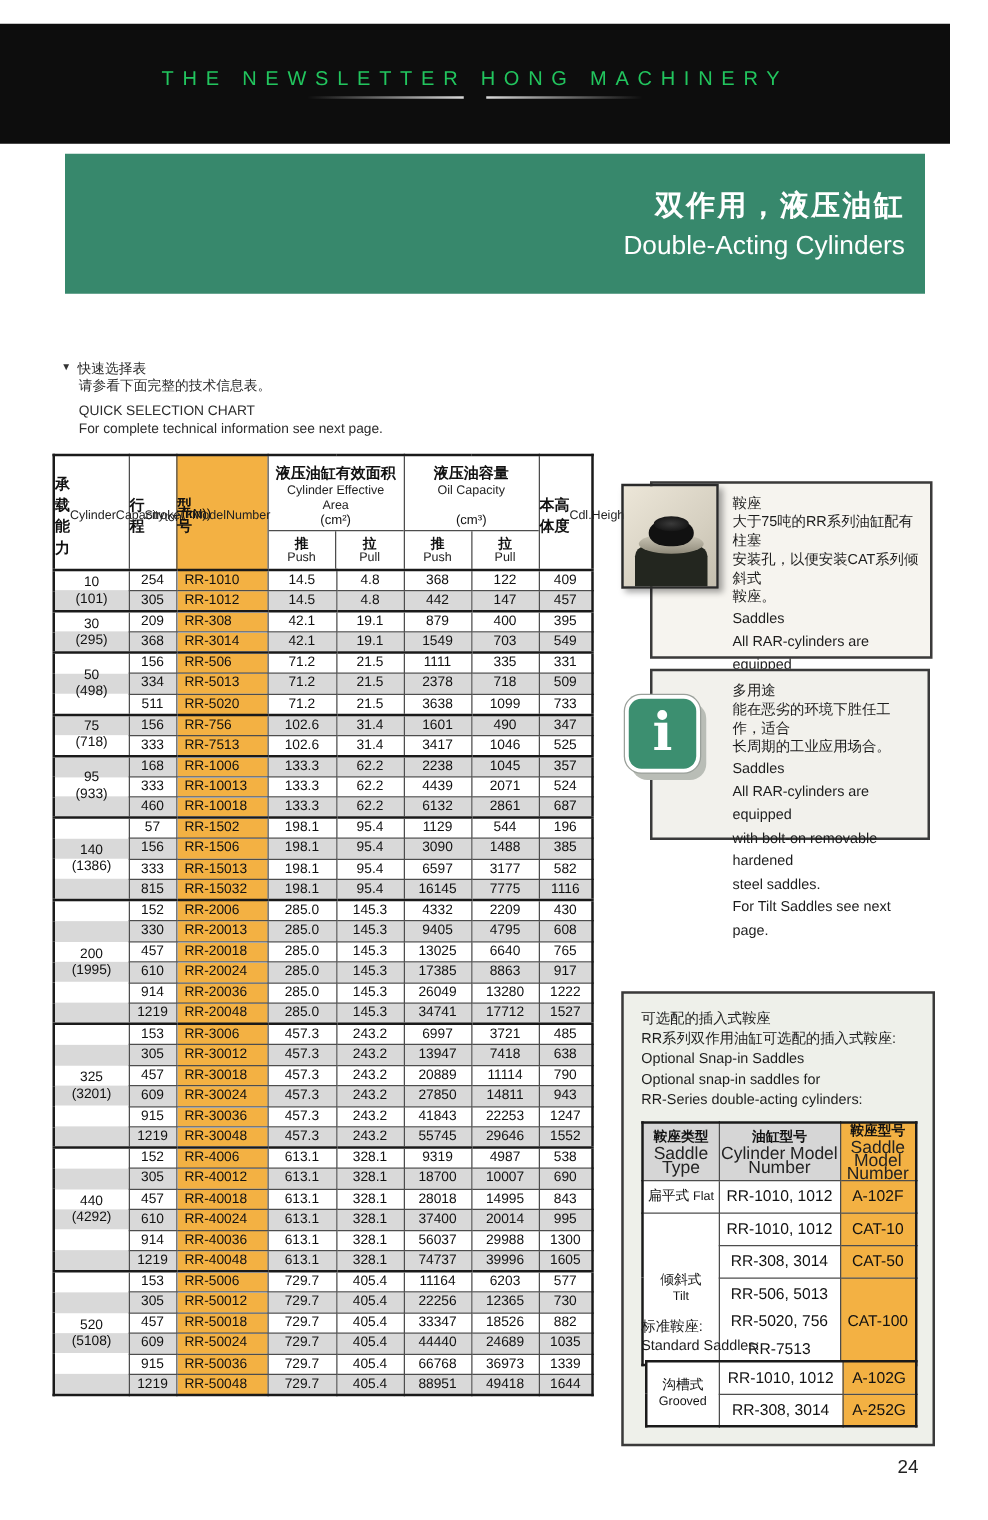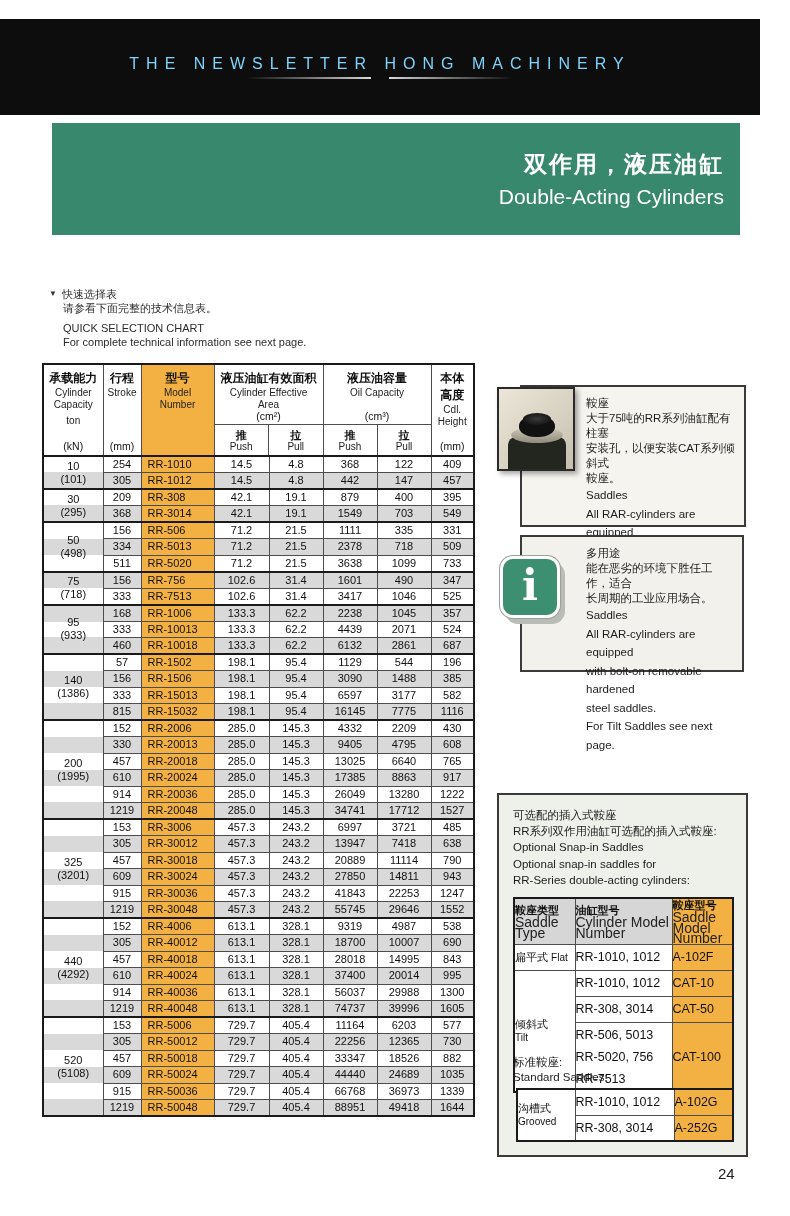--- a/index.html
+++ b/index.html
@@ -1,21 +1,21 @@
 <!DOCTYPE html>
 <html><head>
 <meta charset="utf-8">
 <style>
   * { margin:0; padding:0; box-sizing:border-box; }
   html,body { width:790px; height:1216px; background:#ffffff; font-family:"Liberation Sans","DejaVu Sans",sans-serif; position:relative; overflow:hidden; }
 
   
   .band { position:absolute; left:0; top:19px; width:760px; height:96px; background:#0d0d0d; color:#fff;
           display:flex; flex-direction:column; align-items:center; justify-content:center; gap:4px; }
-  .band .kicker { font-size:16px; letter-spacing:7px; color:#7dd3fc; font-weight:400; }
+  .band .kicker { font-size:16px; letter-spacing:7px; color:#22c55e; font-weight:400; }
   .band .titlerow { display:flex; align-items:center; gap:18px; }
   .band .titlerow .line { width:125px; height:2px; }
   .band .titlerow .line.l { background:linear-gradient(to left,#d8d8d8,rgba(216,216,216,0)); }
   .band .titlerow .line.r { background:linear-gradient(to right,#d8d8d8,rgba(216,216,216,0)); }
   .band .title { font-size:36px; letter-spacing:8px; font-weight:400; }
 
   
   .banner { position:absolute; left:52px; top:123px; width:688px; height:112px; background:#37886c; color:#fff;
             display:flex; flex-direction:column; justify-content:center; align-items:flex-end; padding-right:16px; gap:5px; }
   .banner .zh { font-size:23px; font-weight:bold; letter-spacing:2px; }
@@ -25,21 +25,21 @@
   .intro { position:absolute; left:49px; top:287px; color:#2c2c2c; font-size:11px; line-height:14px; }
   .intro .mk { font-size:8px; margin-right:5px; vertical-align:2px; color:#333; }
   .intro .ind { padding-left:14px; }
   .intro .gap { height:6px; }
 
   
   table { border-collapse:collapse; }
   .main-table { position:absolute; left:42px; top:363px; width:431px; table-layout:fixed; border:2px solid #1a1a1a; background:#fff; }
   .main-table th, .main-table td { border:1px solid #4d4d4d; padding:0; text-align:center; }
   .main-table thead th { border-bottom:2px solid #1a1a1a; vertical-align:top; font-weight:normal; }
-  .hwrap { display:flex; flex-direction:column; align-items:center; height:90px; padding-top:5px; }
+  .hwrap { display:flex; flex-direction:row; align-items:center; height:90px; padding-top:5px; }
   .hwrap .zh { font-size:12px; font-weight:bold; color:#111; }
   .hwrap .en { font-size:10px; color:#222; line-height:11.5px; }
   .hwrap .unit { font-size:10.5px; color:#111; padding-bottom:3px; }
   .hwrap .sp { flex:1; }
   .grpwrap { display:flex; flex-direction:column; height:90px; }
   .grp-top { height:60px; border-bottom:1px solid #4d4d4d; display:flex; flex-direction:column; align-items:center; padding-top:5px; }
   .grp-top .zh { font-size:12px; font-weight:bold; color:#111; }
   .grp-top .en { font-size:10px; color:#222; line-height:11.5px; }
   .grp-top .unit { font-size:10.5px; color:#111; padding-bottom:2px; }
   .grp-top .sp { flex:1; }
@@ -71,21 +71,21 @@
   .info-panel { left:520px; top:535px; width:224px; height:137px; background:#f2f1ec; padding:9px 8px 6px 64px; }
   .info-icon { position:absolute; left:500px; top:556px; width:60px; height:62px; background:#3c8f70; border:3px solid #fff; border-radius:13px;
                box-shadow:0 0 0 1px #9aa09a, 5px 6px 0 #b9bdb6; display:flex; align-items:center; justify-content:center; z-index:4; }
   .info-icon span { font-family:"DejaVu Serif","Liberation Serif",serif; font-weight:bold; font-size:42px; color:#fff; line-height:1; margin-top:-3px; }
 
   .snapin-panel { left:497px; top:793px; width:251px; height:364px; background:#eef0ea; padding:12px 10px 10px 14px; }
   .snapin-panel .t-zh { font-size:11.5px; line-height:16px; }
   .snapin-panel .t-en { font-size:11.5px; line-height:16.5px; }
 
   .sub-table { position:absolute; table-layout:fixed; border:2px solid #1a1a1a; background:#fff; }
-  .sub-table th, .sub-table td { border:1px solid #4d4d4d; padding:0; text-align:left; vertical-align:middle; }
+  .sub-table th, .sub-table td { border:1px solid #4d4d4d; padding:0; text-align:center; vertical-align:middle; }
   .sub-table .hz { font-size:11px; font-weight:bold; color:#111; line-height:13px; }
   .sub-table .he { font-size:14px; color:#222; line-height:10.5px; font-weight:normal; }
   .sub-table th { background:#d6d6d6; height:44px; font-weight:normal; }
   .sub-table th.or, .sub-table td.or { background:#f3b143; }
   .sub-table td { font-size:12.5px; color:#111; height:26px; }
   .sub-table td.typ { font-size:11px; line-height:13px; }
   .sub-table td .ml { line-height:22px; }
   .t1 { left:513px; top:897px; width:219px; }
   .t2 { left:516px; top:1088px; width:216px; }
   .std-txt { position:absolute; left:513px; top:1055px; font-size:11.5px; line-height:15px; color:#1d1d1d; }

